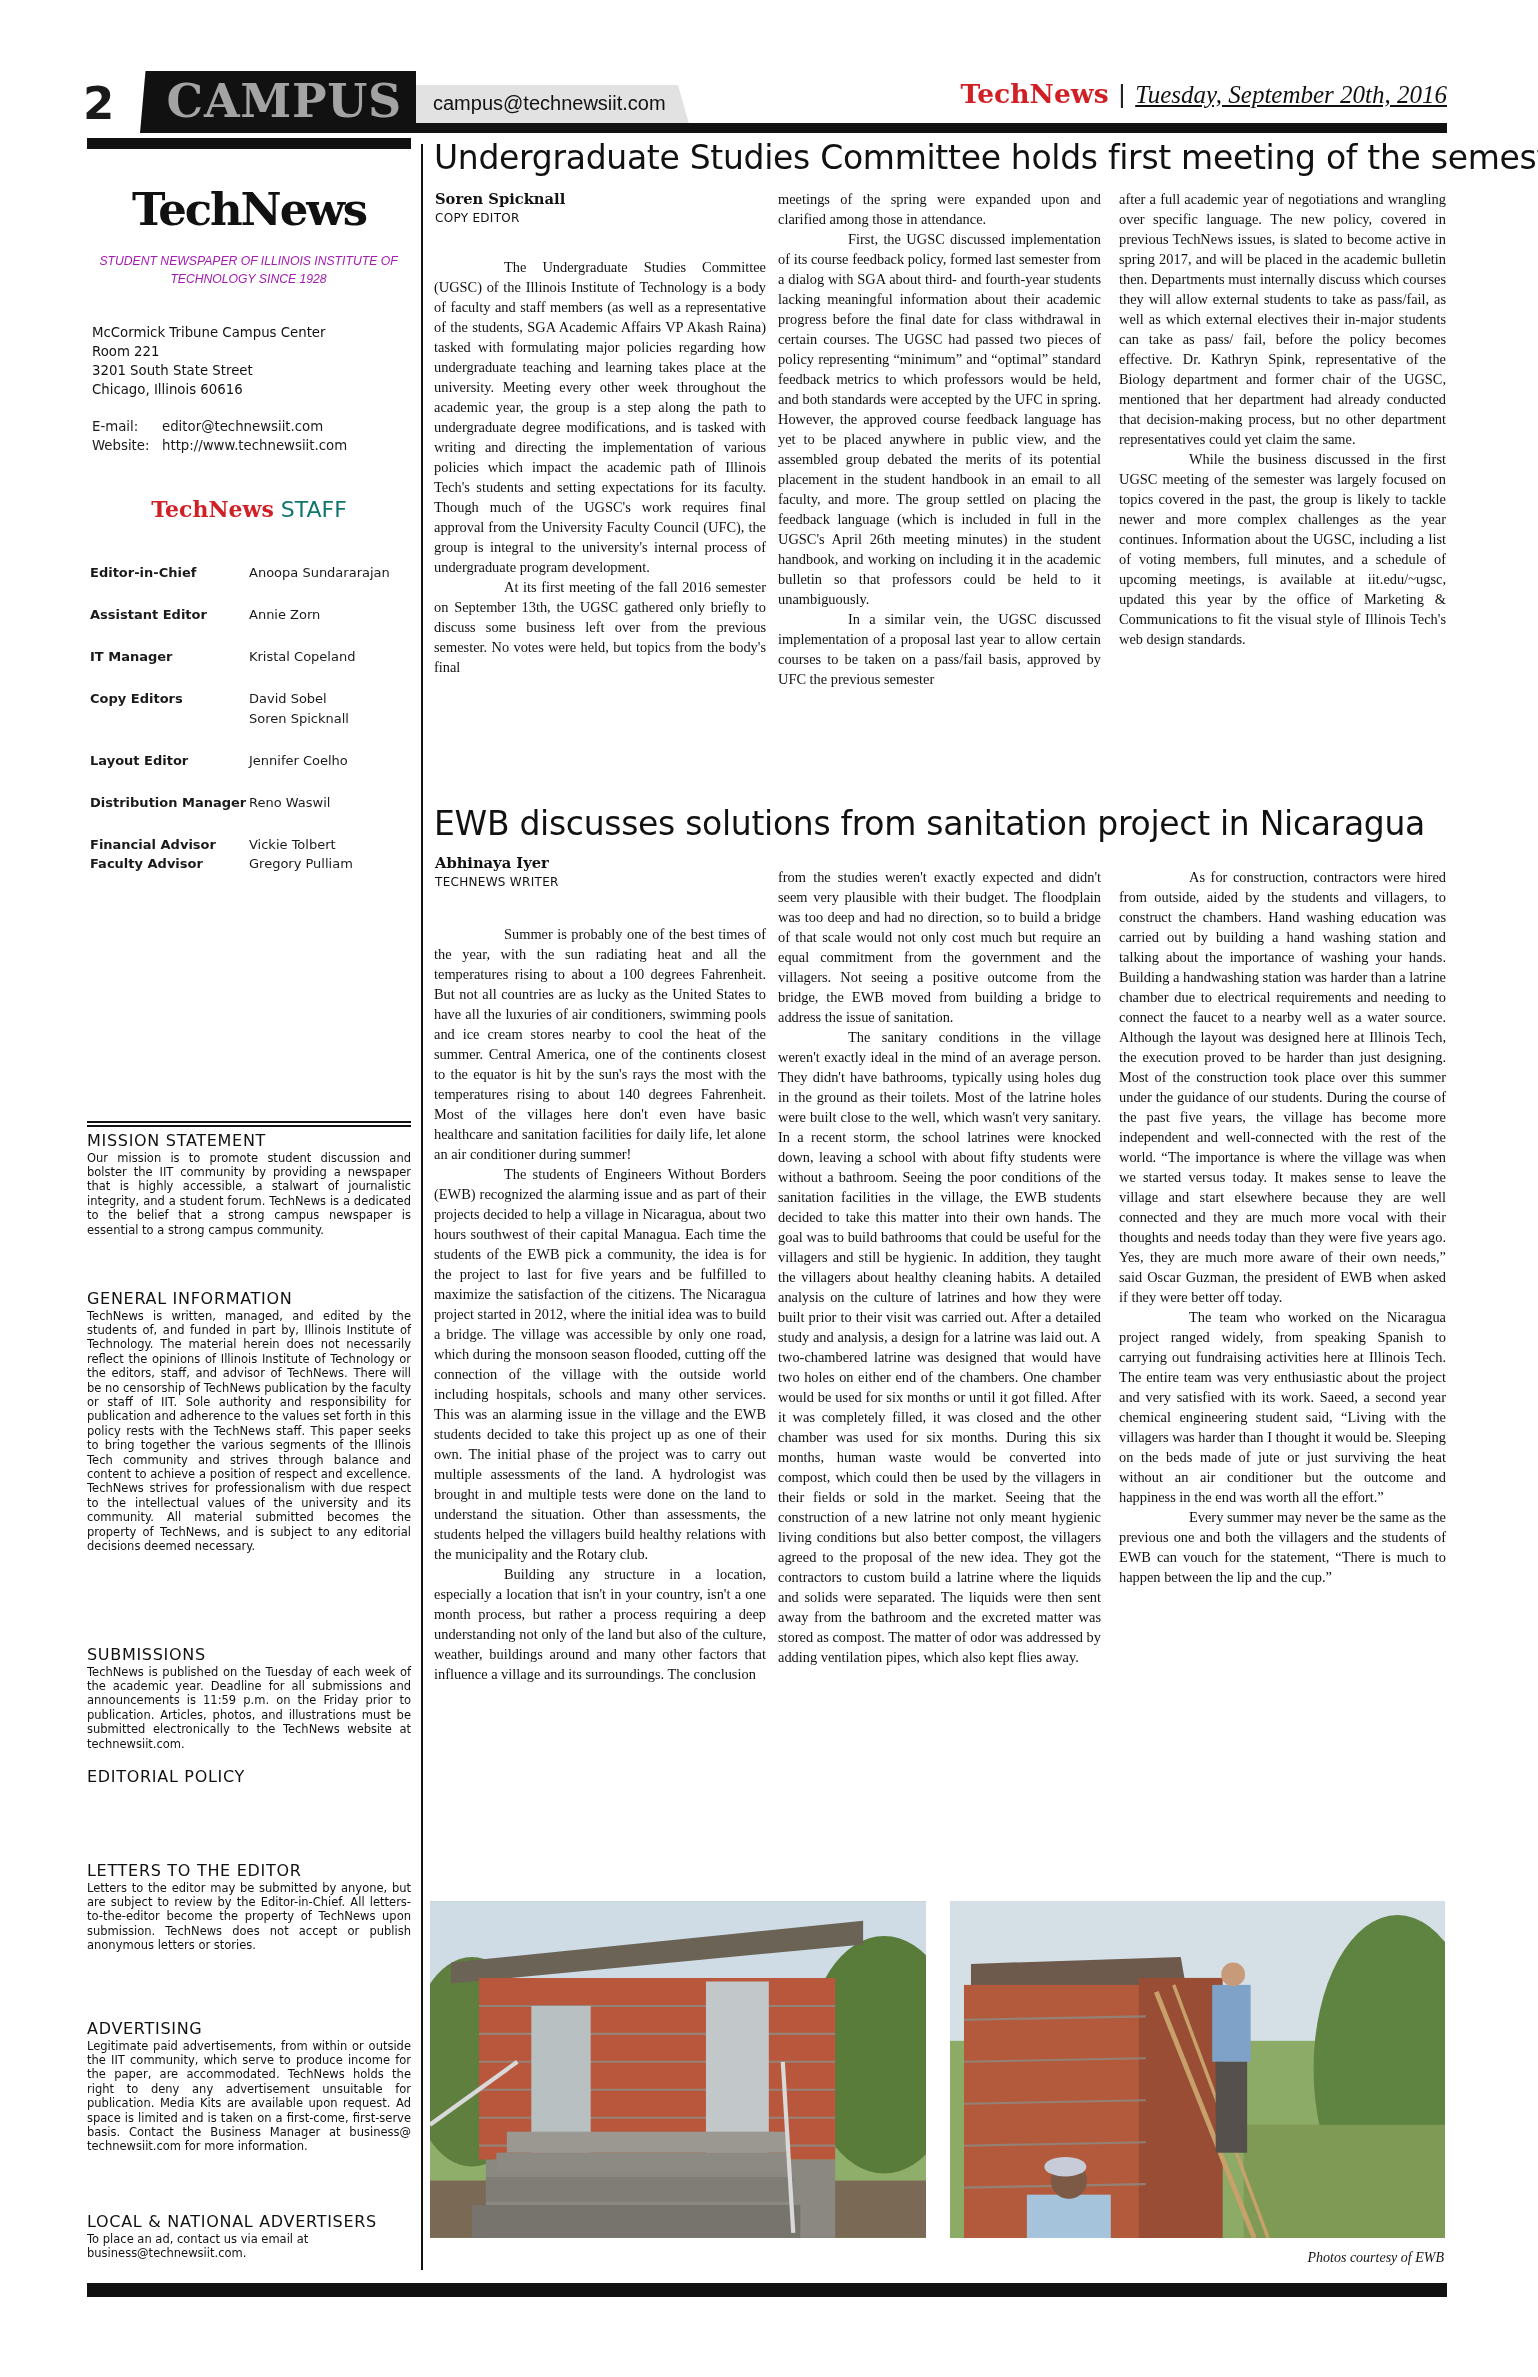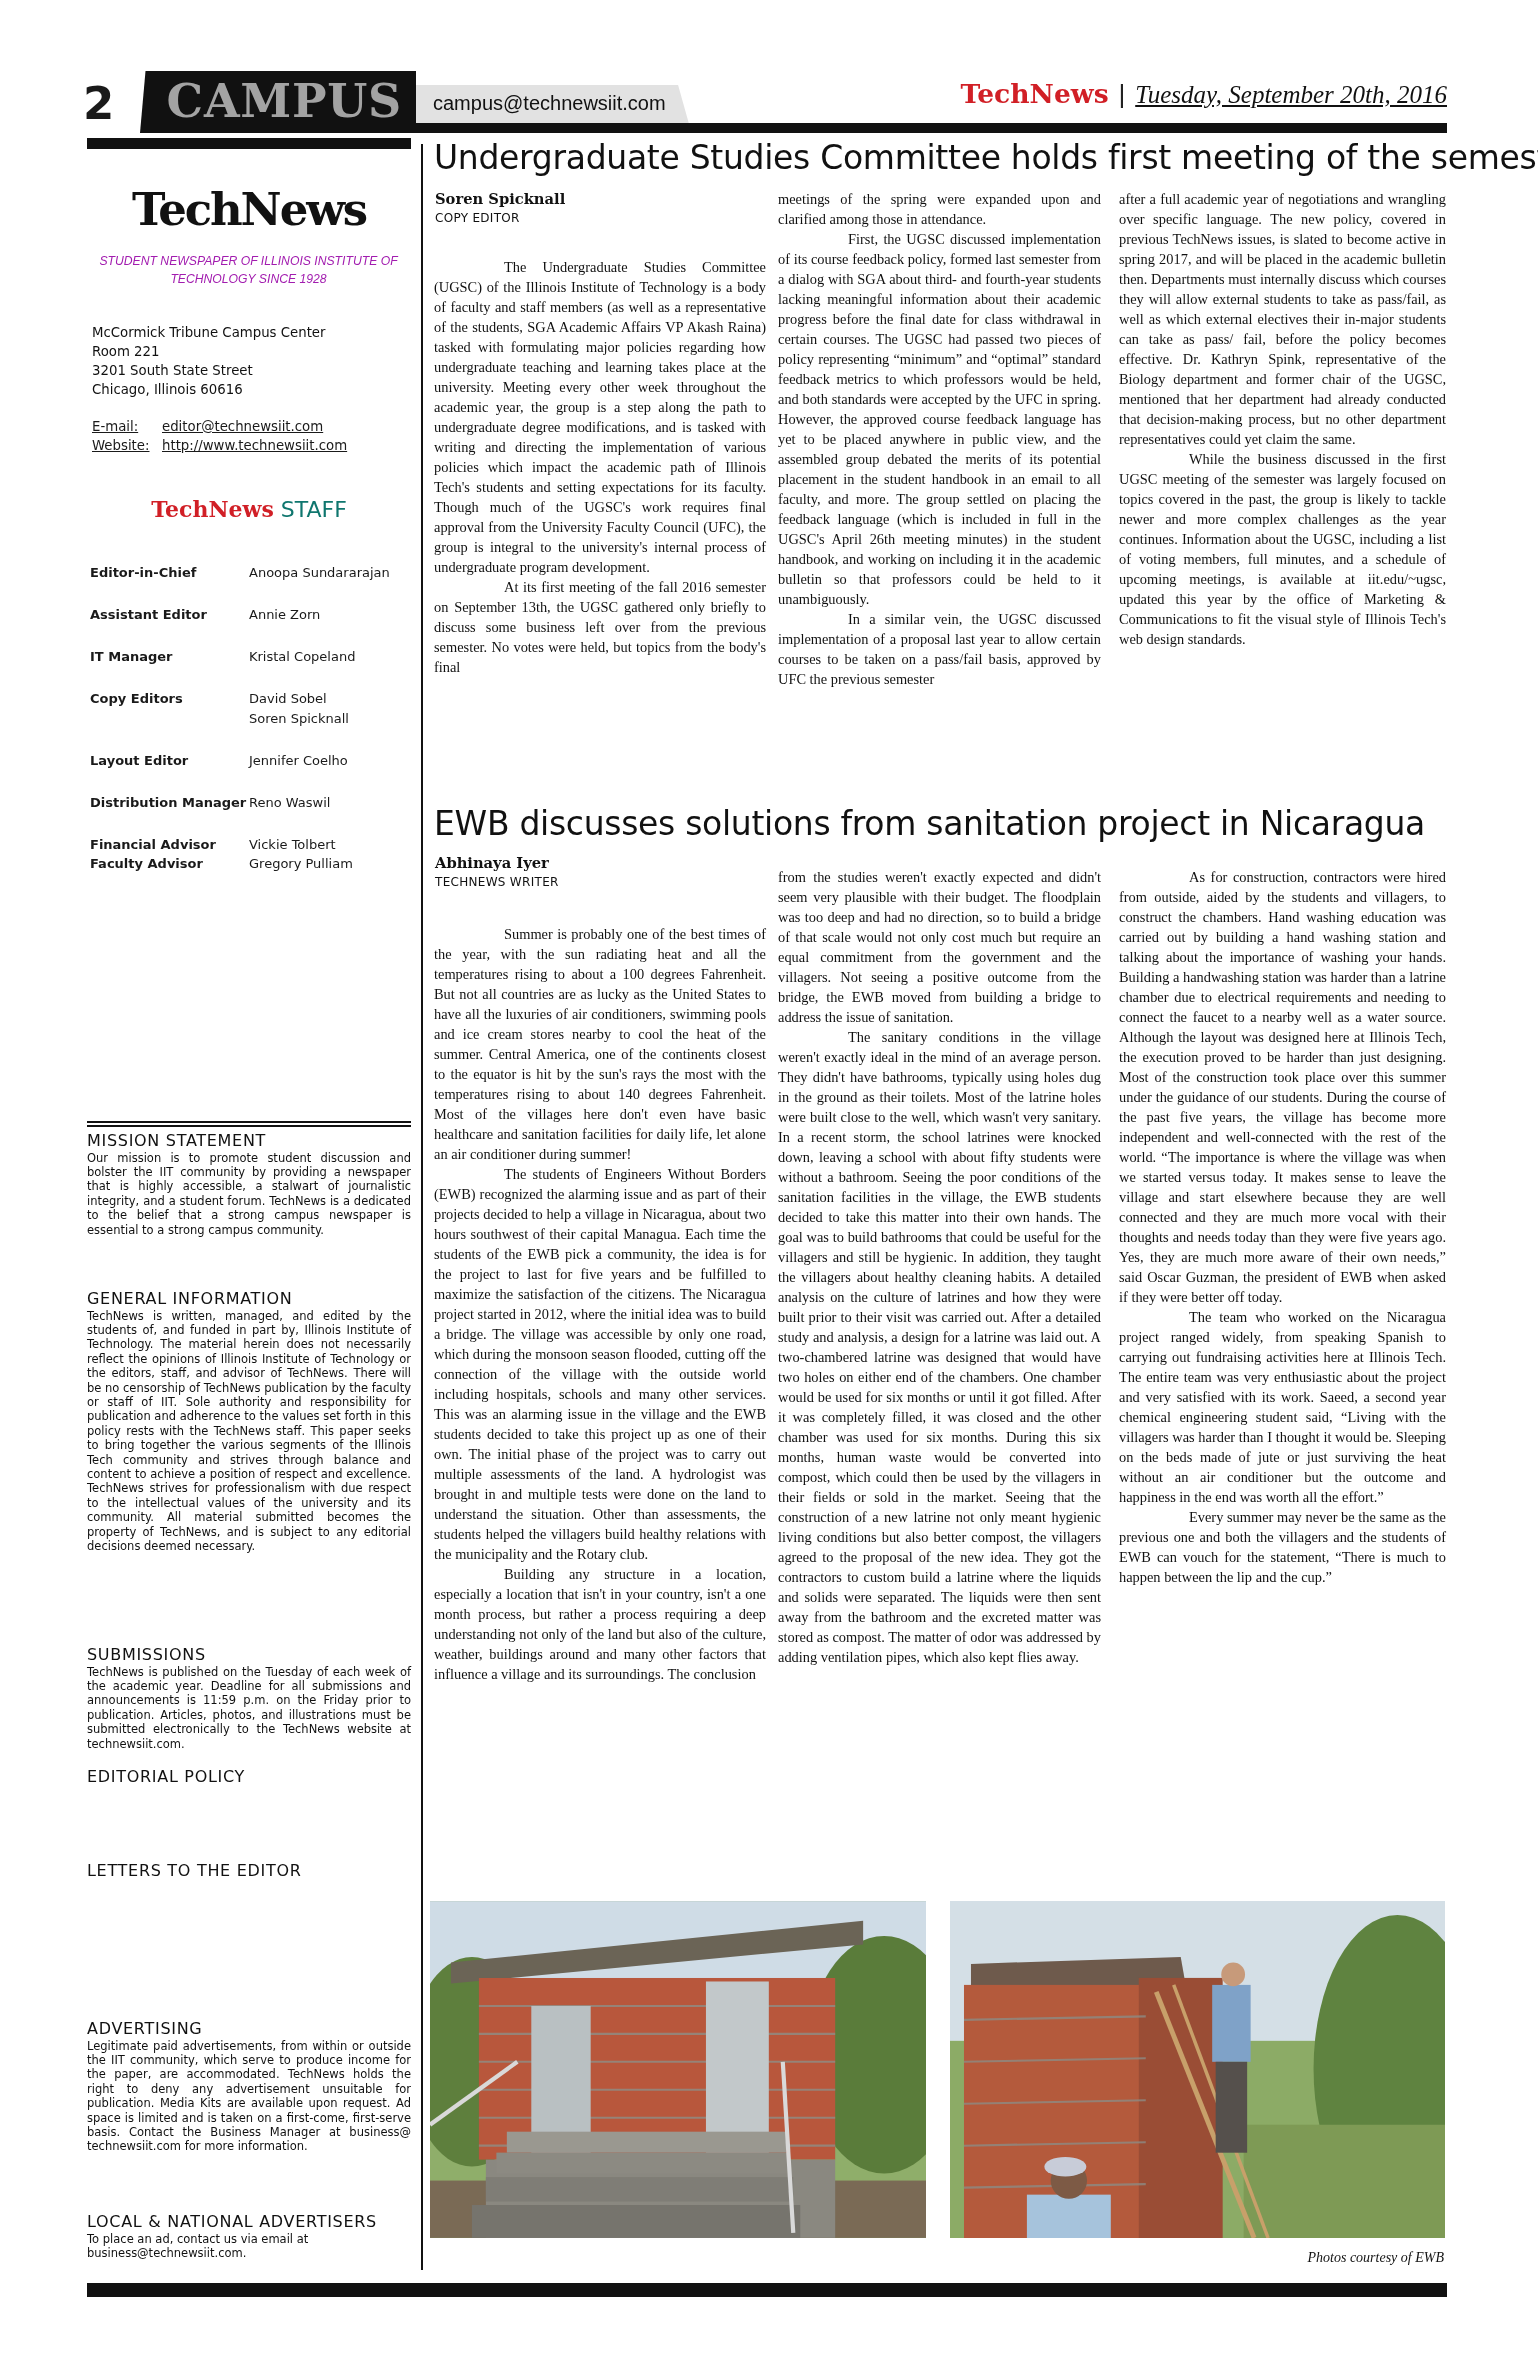--- a/index.html
+++ b/index.html
@@ -19,21 +19,21 @@
   #mast-sep { font-family:"Liberation Sans", sans-serif; font-size:26.6px; color:#222; margin:0 9.8px; }
   #mast-date { font-family:"Liberation Serif", serif; font-style:italic; font-size:25px; color:#111;text-decoration:underline; }
 
   #vrule { left:421px; top:144px; width:2.1px; height:2126px; background:#111; }
 
   
   #sb-logo { left:87px; top:183px; width:324px; text-align:center; font-family:"DejaVu Serif", serif; font-weight:bold; font-size:45px; letter-spacing:-2.1px; color:#111; }
   #sb-tagline { left:98px; top:253px; width:301px; text-align:center; font-family:"Liberation Sans", sans-serif; font-style:italic; font-size:12.2px; line-height:17.5px; color:#a21caf; }
   #sb-address { left:92px; top:323px; width:315px; font-family:"DejaVu Sans", sans-serif; font-size:13.3px; line-height:19px; color:#111; }
   #sb-contact { left:92px; top:417px; width:315px; font-family:"DejaVu Sans", sans-serif; font-size:13.3px; line-height:19px; }
-  #sb-contact .row { display:flex;text-decoration:underline; }
+  #sb-contact .row { display:flex; }
   #sb-contact .k { width:70px; }
   #sb-staff-title { left:87px; top:496px; width:324px; text-align:center; font-size:22px; }
   #sb-staff-title .brand { font-family:"DejaVu Serif", serif; font-weight:bold; color:#d11f26; }
   #sb-staff-title .rest { font-family:"DejaVu Sans", sans-serif; color:#0f766e; }
   #sb-staff { left:90px; top:563px; width:322px; font-family:"DejaVu Sans", sans-serif; font-size:13px; }
   .staff-row { display:flex; margin-bottom:22.4px; line-height:19.6px; }
   .staff-row.tight { margin-bottom:0; }
   .staff-role { width:159px; font-weight:bold; }
   .staff-names div { line-height:19.6px; }
   #sb-double-rule { left:87px; top:1121px; width:324px; height:6.3px; border-top:2.8px solid #111; border-bottom:2.8px solid #111; box-sizing:border-box; }
@@ -158,20 +158,21 @@
 </div>
 <div class="sb-section" style="top:1645px;">
   <div class="sb-h">SUBMISSIONS</div>
   <p class="sb-p">TechNews is published on the Tuesday of each week of the academic year. Deadline for all submissions and announcements is 11:59 p.m. on the Friday prior to publication. Articles, photos, and illustrations must be submitted electronically to the TechNews website at technewsiit.com.</p>
 </div>
 <div class="sb-section" style="top:1767px;">
   <div class="sb-h">EDITORIAL POLICY</div>
 </div>
 <div class="sb-section" style="top:1861px;">
   <div class="sb-h">LETTERS TO THE EDITOR</div>
+  <p class="sb-p">Letters to the editor may be submitted by anyone, but are subject to review by the Editor-in-Chief. All letters-to-the-editor become the property of TechNews upon submission. TechNews does not accept or publish anonymous letters or stories.</p>
 </div>
 <div class="sb-section" style="top:2019px;">
   <div class="sb-h">ADVERTISING</div>
   <p class="sb-p">Legitimate paid advertisements, from within or outside the IIT community, which serve to produce income for the paper, are accommodated. TechNews holds the right to deny any advertisement unsuitable for publication. Media Kits are available upon request. Ad space is limited and is taken on a first-come, first-serve basis. Contact the Business Manager at business@ technewsiit.com for more information.</p>
 </div>
 <div class="sb-section" style="top:2212px;">
   <div class="sb-h">LOCAL &amp; NATIONAL ADVERTISERS</div>
   <p class="sb-p" style="text-align:left;">To place an ad, contact us via email at business@technewsiit.com.</p>
 </div>
 

